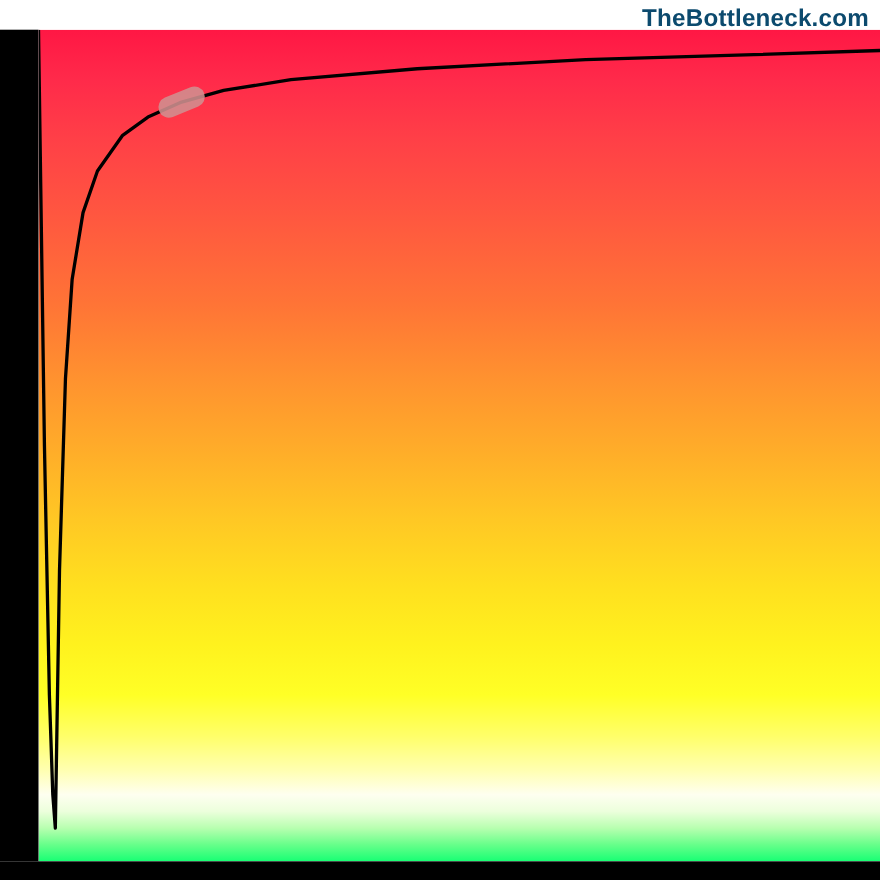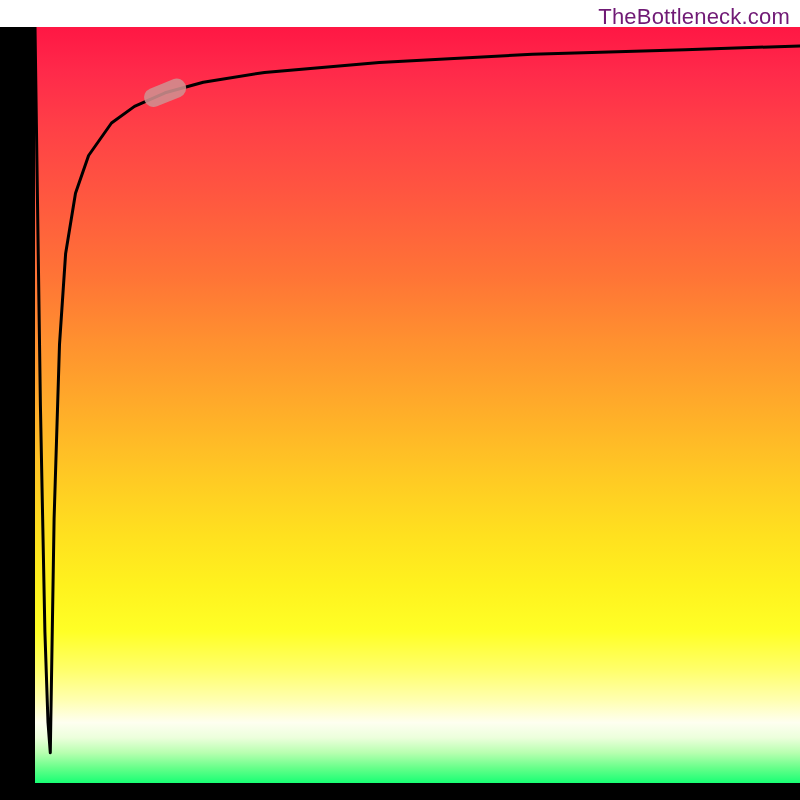--- a/index.html
+++ b/index.html
@@ -13,24 +13,24 @@
   }
   .frame {
     position: relative;
     width: 800px;
     height: 800px;
   }
   .watermark {
     position: absolute;
     top: 4px;
     right: 10px;
-    color: #701a75;
+    color: #0c4a6e;
     font-size: 22px;
     letter-spacing: 0.2px;
-    font-weight: 400;
+    font-weight: 700;
     z-index: 10;
   }
   .axis-left {
     position: absolute;
     left: 0;
     top: 27px;
     width: 35px;
     height: 756px;
     background: #000000;
     z-index: 5;

